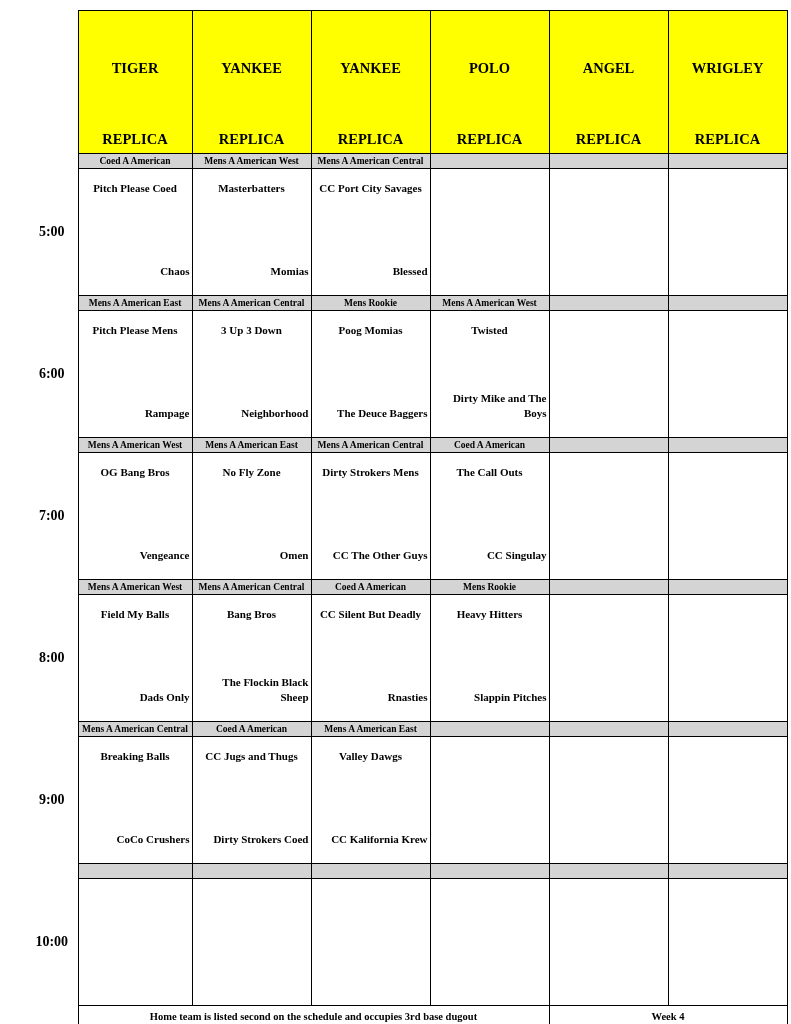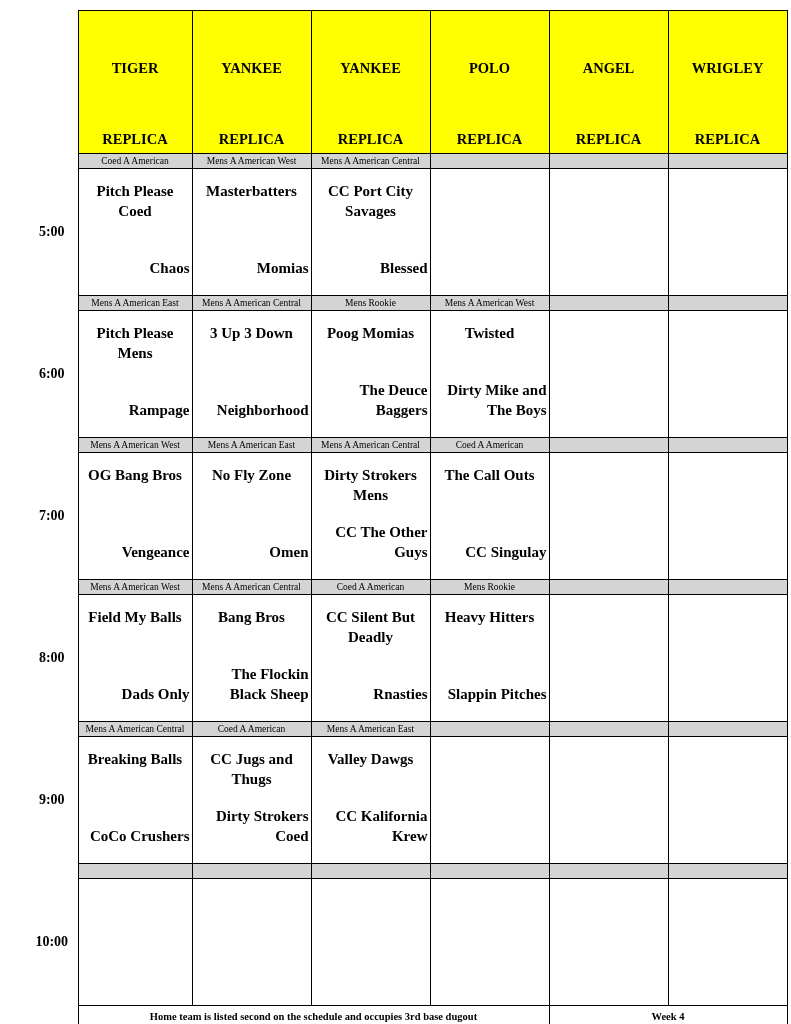--- a/index.html
+++ b/index.html
@@ -60,30 +60,30 @@
     font-weight: bold;
     text-align: right;
     padding-right: 6px;
     font-family: "Liberation Serif", serif;
   }
   
   .band-cell {
     background: #d4d4d4;
     height: 14px;
     font-size: 9.5px;
-    font-weight: normal;
+    font-weight: bold;
     overflow: hidden;
     white-space: nowrap;
     line-height: 14px;
   }
   .band-cell.empty { background: #d4d4d4; }
   
   .game-cell {
     height: 126px;
-    font-size: 15px;
+    font-size: 11px;
     font-weight: bold;
     padding: 6px 4px;
     vertical-align: top;
   }
   .game-inner {
     display: flex;
     flex-direction: column;
     justify-content: space-between;
     height: 100%;
   }

